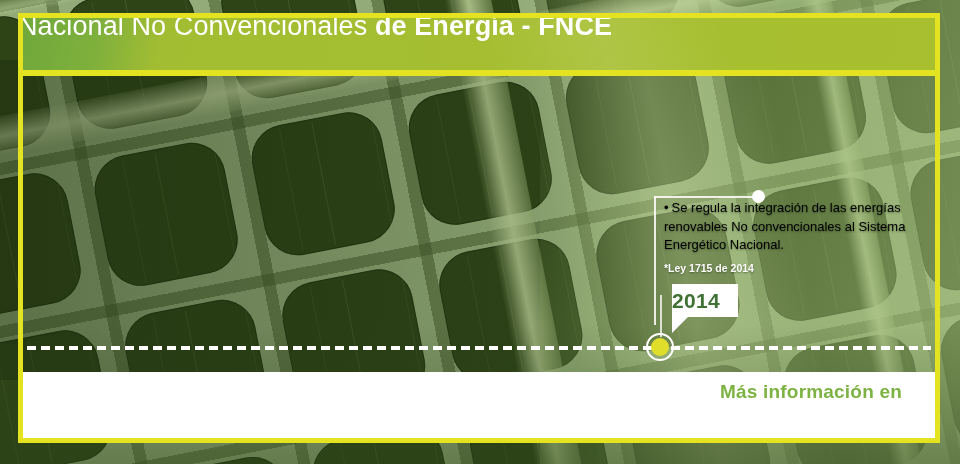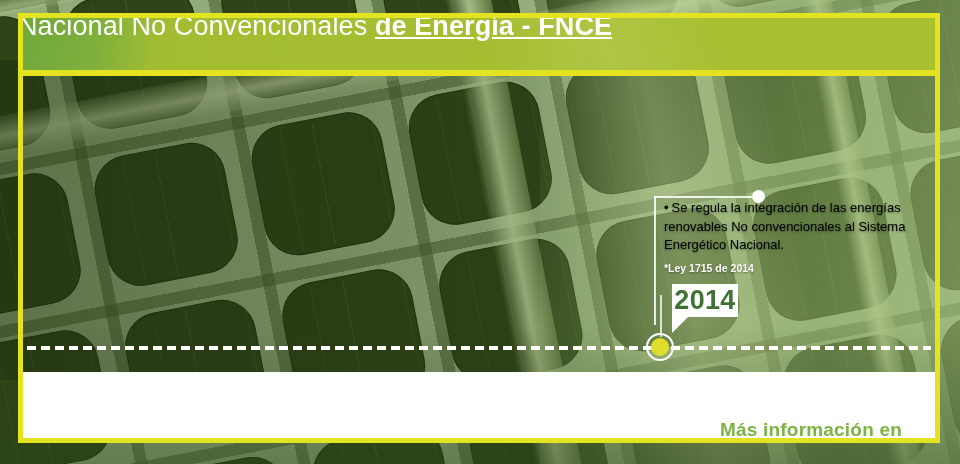--- a/index.html
+++ b/index.html
@@ -93,21 +93,21 @@
   .header-sheen{
     position:absolute;left:470px;top:-40px;width:240px;height:160px;
     transform:rotate(-14deg);
     background:linear-gradient(to right,rgba(255,255,255,0),rgba(255,255,255,.10),rgba(255,255,255,0));
   }
   .header-title{
     position:absolute;left:18px;top:11px;
     font-size:27px;color:#ffffff;letter-spacing:.1px;white-space:nowrap;
   }
   .header-title .light{font-weight:300;}
-  .header-title .bold{font-weight:bold;text-decoration:underline;}
+  .header-title .bold{font-weight:bold;}
   .header-underline{
     position:absolute;left:18px;top:70px;width:922px;height:6px;background:#e3e322;
   }
 
   
   .timeline{
     position:absolute;left:27px;top:346px;width:904px;height:4px;
     background-image:repeating-linear-gradient(to right,#ffffff 0 9px, rgba(255,255,255,0) 9px 14px);
   }
   .tl-dot-ring{
@@ -118,22 +118,22 @@
     position:absolute;left:651px;top:338px;width:18px;height:18px;
     border-radius:50%;background:#dede2b;
   }
 
   
   .year-bubble{
     position:absolute;left:672px;top:284px;width:66px;height:33px;
     background:#ffffff;
   }
   .year-bubble .year-text{
-    display:block;text-align:center;line-height:33px;
-    font-size:27px;font-weight:bold;color:#3f7234;letter-spacing:.3px;
+    display:block;text-align:left;line-height:33px;
+    font-size:21px;font-weight:bold;color:#3f7234;letter-spacing:.3px;
   }
   .year-tail{
     position:absolute;left:672px;top:317px;width:0;height:0;
     border-left:16px solid #ffffff;
     border-bottom:16px solid transparent;
   }
   .year-stem{
     position:absolute;left:660px;top:295px;width:2px;height:42px;
     background:rgba(255,255,255,.75);
   }
@@ -164,21 +164,21 @@
     text-shadow:0 1px 2px rgba(20,35,10,.45);
   }
 
   
   .footer-white{
     position:absolute;left:23px;top:372px;width:912px;height:66px;
     background:#ffffff;
   }
   .footer-pre{
     position:absolute;right:58px;top:381px;
-    font-size:19px;font-weight:bold;color:#7cb342;letter-spacing:.2px;margin-top:38px;
+    font-size:19px;font-weight:bold;color:#7cb342;letter-spacing:.2px;
   }
   .footer-url{
     position:absolute;right:52px;top:398px;
     font-size:35px;font-weight:bold;color:#3f8a34;letter-spacing:-.5px;
   }
 </style>
 </head>
 <body>
 
 <div id="stage">

